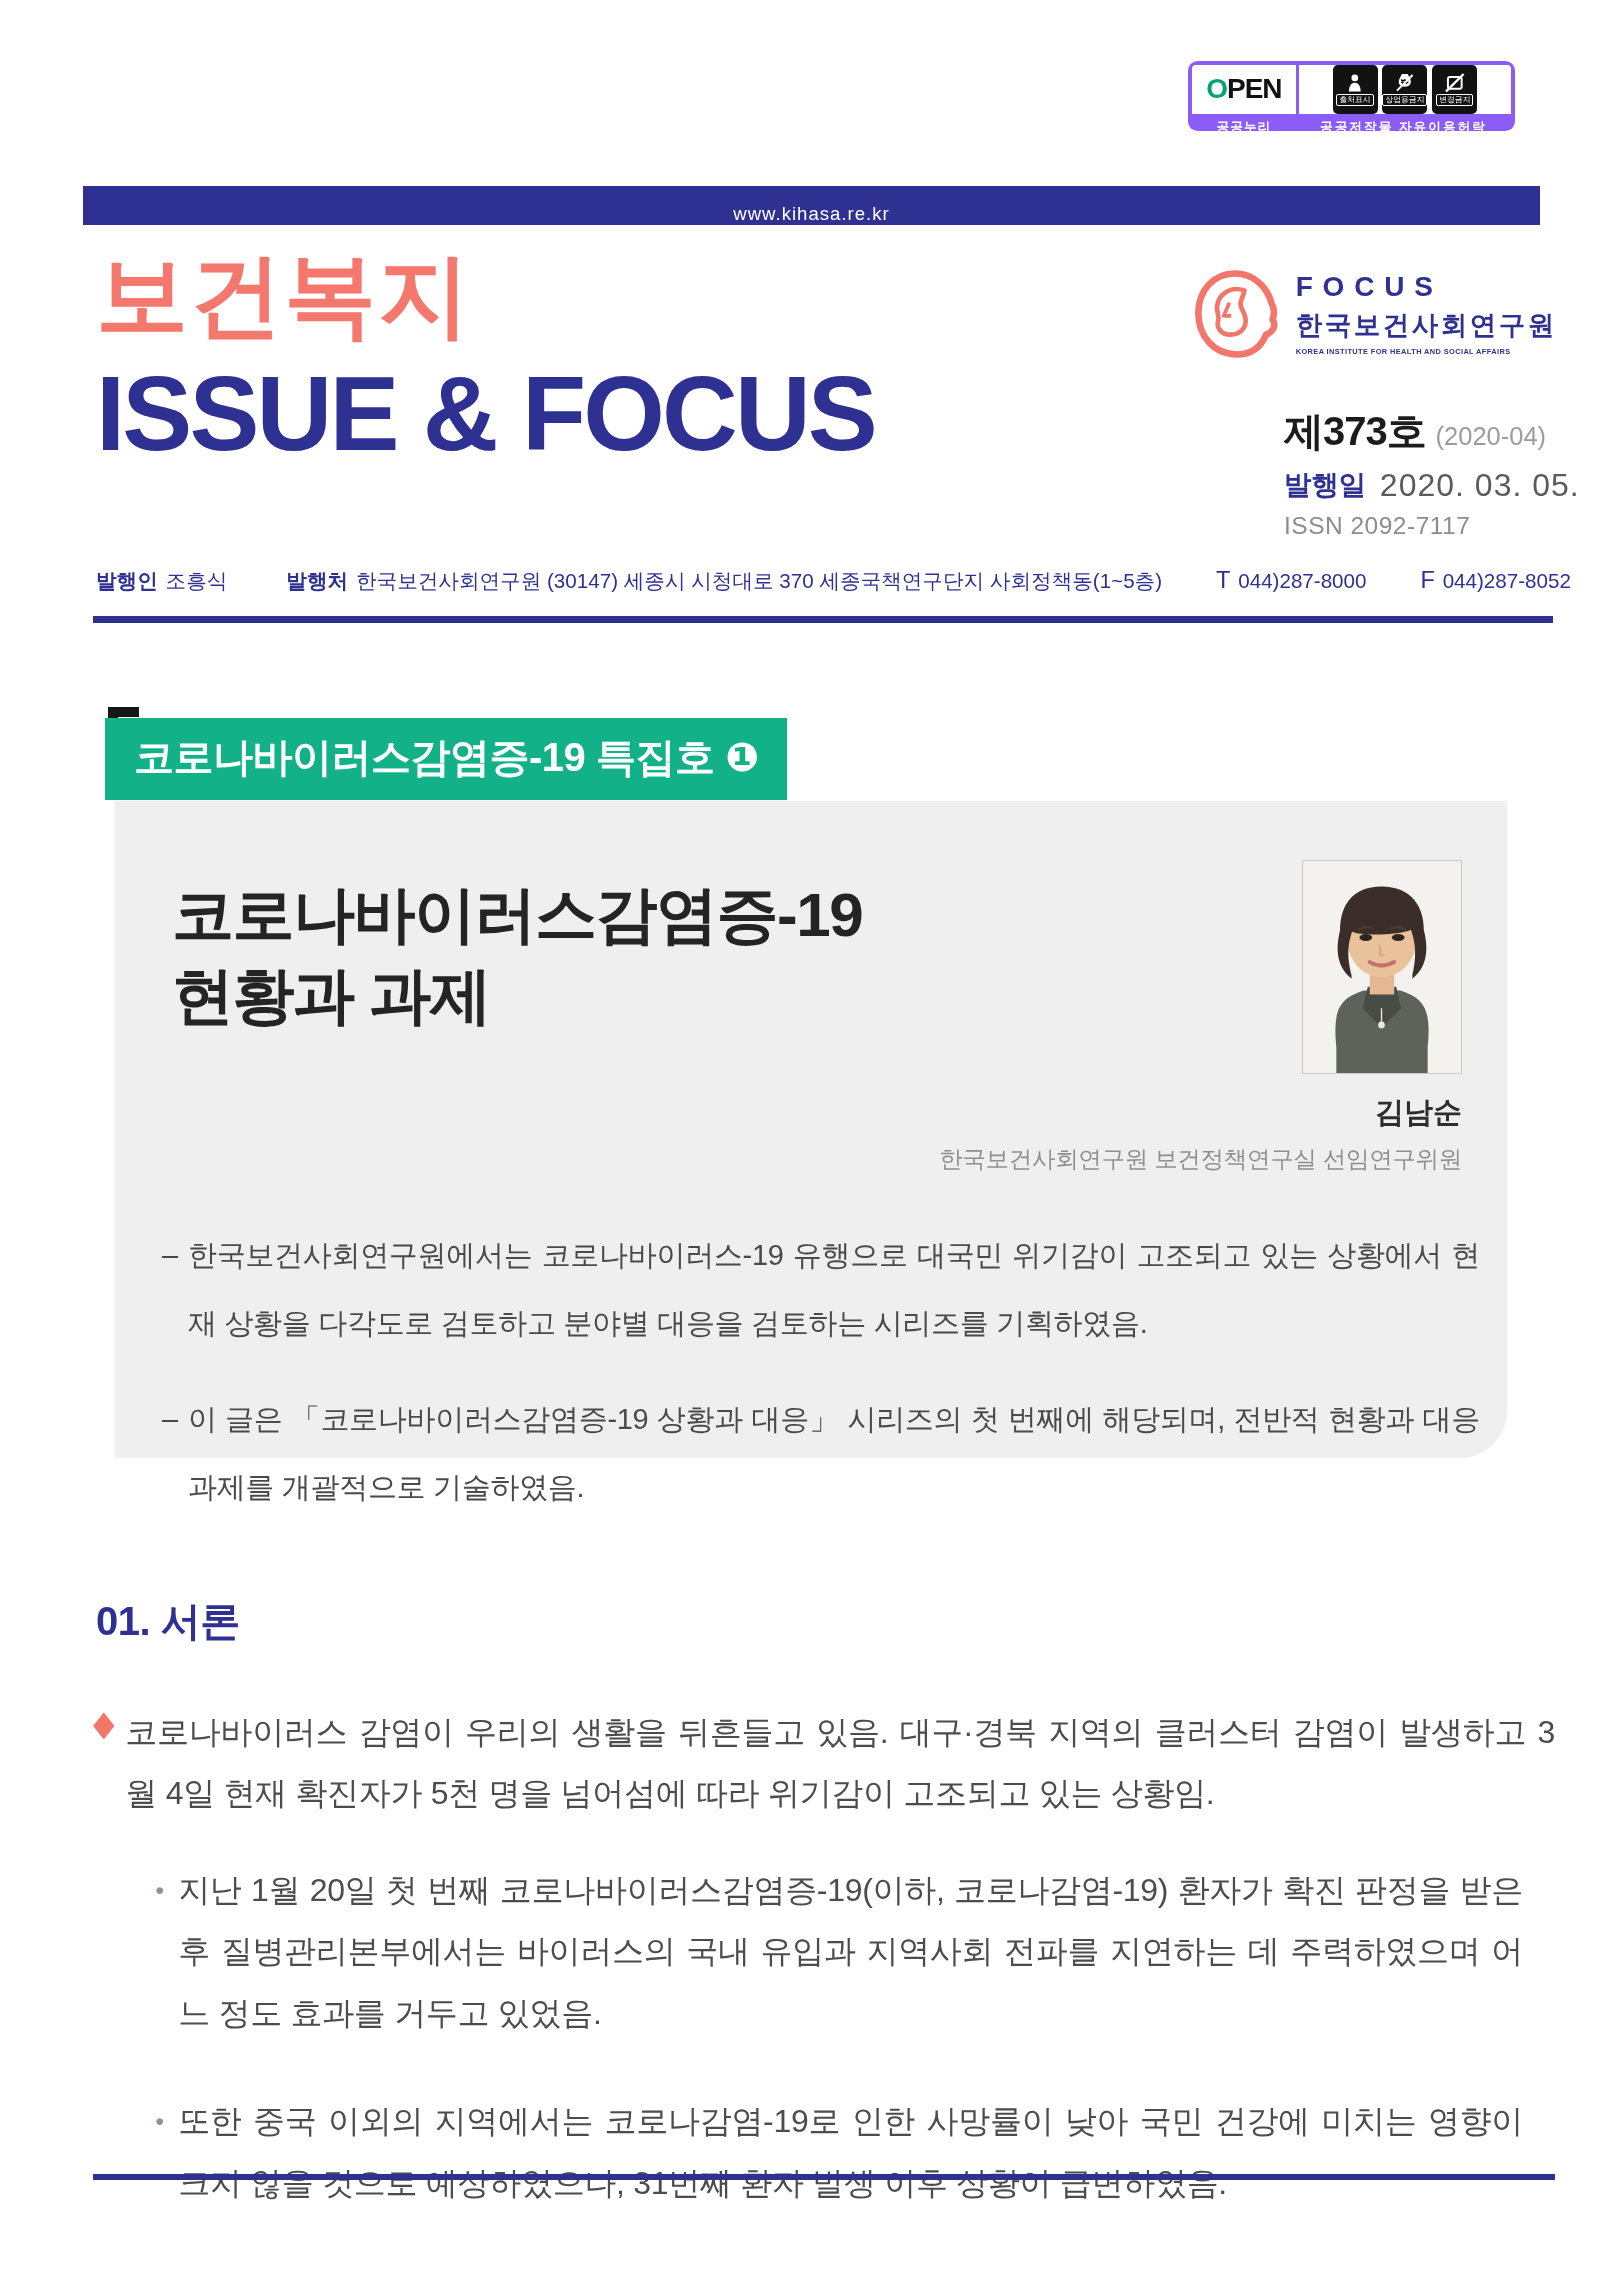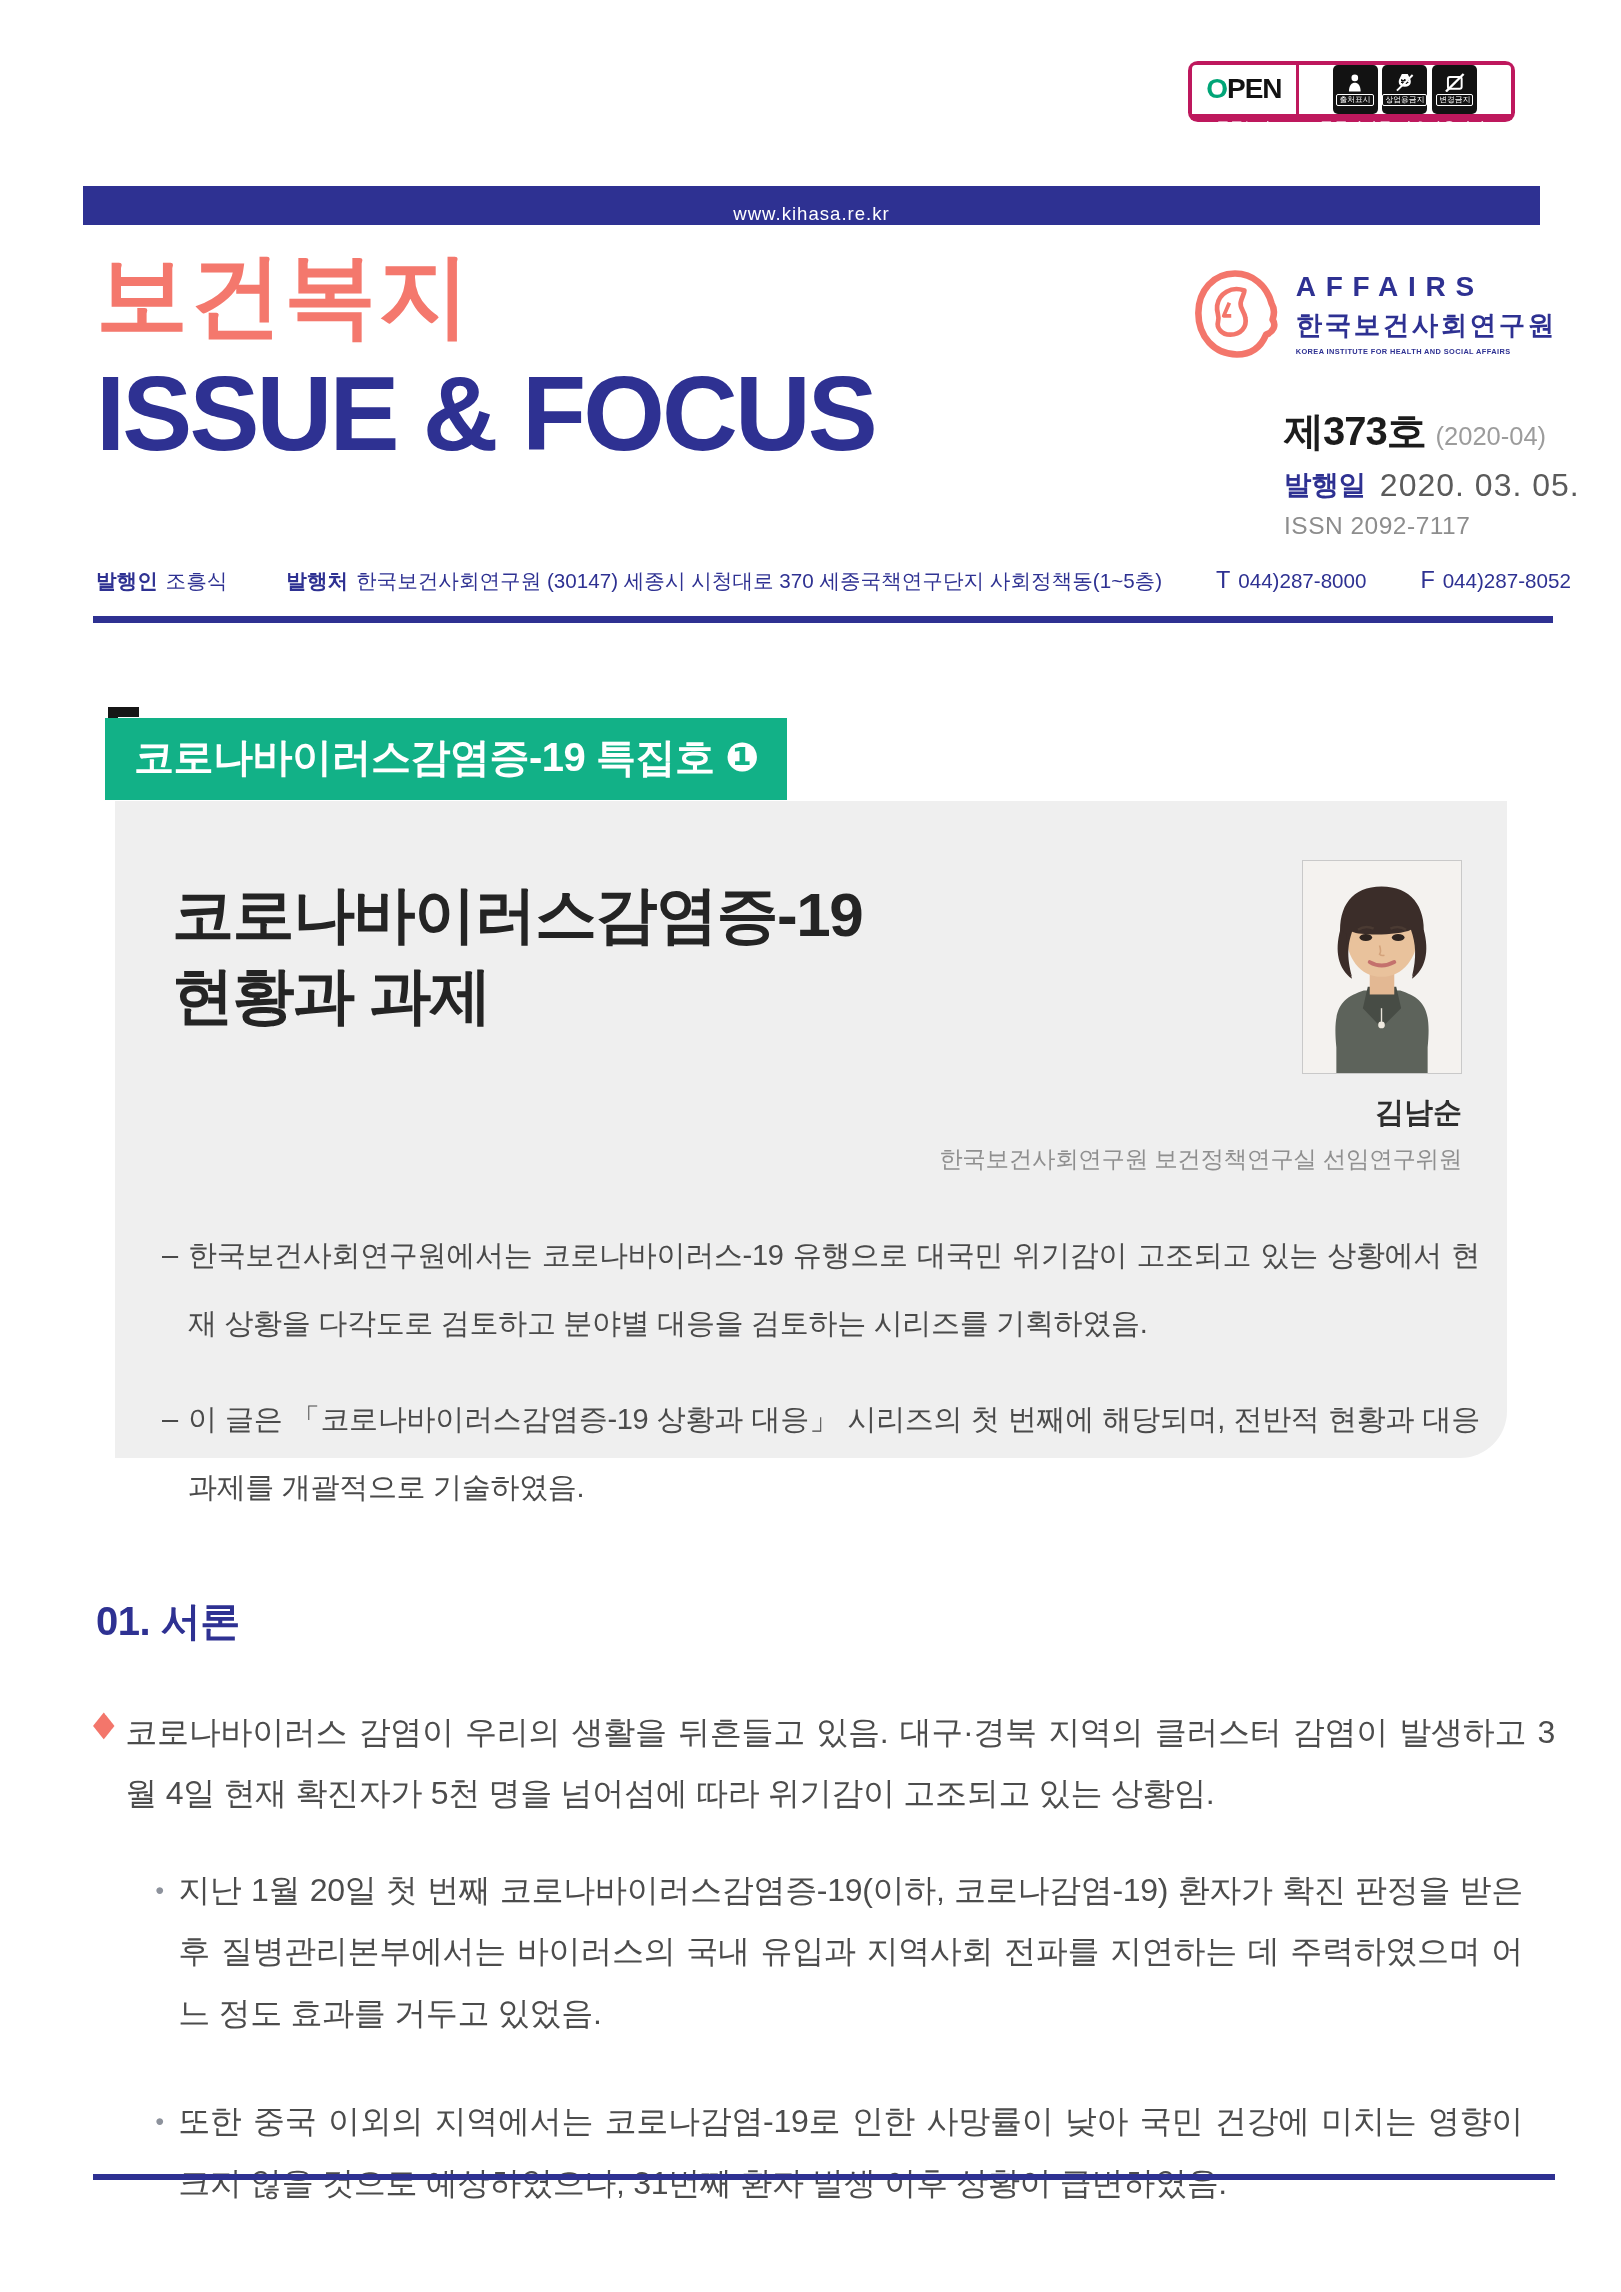--- a/index.html
+++ b/index.html
@@ -1,22 +1,22 @@
 <!DOCTYPE html>
 <html><head>
 <meta charset="utf-8">
 <style>
   * { margin:0; padding:0; box-sizing:border-box; }
   html,body { background:#ffffff; }
   body { font-family:"Liberation Sans","DejaVu Sans",sans-serif; }
   .page { position:relative; width:1621px; height:2293px; background:#ffffff; overflow:hidden; }
 
   
-  .open-badge { position:absolute; top:61px; left:1188px; width:327px; height:61px;
-    background:#be185d; border-radius:9.8px; padding:3.9px; display:grid;
+  .open-badge { position:absolute; top:61px; left:1188px; width:327px; height:70px;
+    background:#8b5cf6; border-radius:9.8px; padding:3.9px; display:grid;
     grid-template-columns:104px 1fr; grid-template-rows:1fr 20.6px; gap:2.9px; }
   .open-left { background:#ffffff; border-radius:3.9px 0 0 0; display:flex; align-items:center; justify-content:center; }
   .open-word { font-size:28px; font-weight:900; color:#121212; letter-spacing:-1px; }
   .open-word .o { color:#00A577; }
   .open-right { background:#ffffff; border-radius:0 3.9px 0 0; display:flex; align-items:center; justify-content:center; gap:4.9px; }
   .lic-icon { width:45px; height:49px; background:#121212; border-radius:4.9px; display:flex; flex-direction:column; align-items:center; justify-content:center; gap:2px; }
   .lic-icon svg { display:block; }
   .lic-label { font-size:7.8px; color:#ffffff; border:1px solid #ffffff; border-radius:2px; padding:0 2px; line-height:9.8px; white-space:nowrap; }
   .open-strip { grid-column:1 / span 2; display:flex; align-items:center; color:#fff; font-weight:700; }
   .open-strip .s1 { width:104px; text-align:center; font-size:12.7px; letter-spacing:1px; }
@@ -142,21 +142,21 @@
     <div class="mast-en">ISSUE &amp; FOCUS</div>
   </div>
 
   <div class="logo">
     <svg width="94" height="94" viewBox="0 0 100 100">
       <path d="M50 7 C27 7 11 25 11 49 C11 74 28 93 52 93 C68 93 78 84 83 72 C91 69 94 62 90 56 C92 50 92 44 89 39 C84 20 69 7 50 7 Z" fill="none" stroke="#F3766B" stroke-width="7" stroke-linejoin="round"></path>
       <path d="M60 25 C46 20 33 28 31 41 C30 49 34 52 32 58 C30 65 36 72 45 72 C56 72 63 64 61 54 C60 47 55 44 56 38 C57 32 60 29 60 25 Z" fill="none" stroke="#F3766B" stroke-width="5" stroke-linejoin="round"></path>
       <path d="M44 38 L38 52 L46 52" fill="none" stroke="#F3766B" stroke-width="4" stroke-linejoin="round"></path>
     </svg>
     <div class="logo-text">
-      <div class="logo-en">AFFAIRS</div>
+      <div class="logo-en">FOCUS</div>
       <div class="logo-kr">한국보건사회연구원</div>
       <div class="logo-sub">KOREA INSTITUTE FOR HEALTH AND SOCIAL AFFAIRS</div>
     </div>
   </div>
 
   <div class="issue">
     <div class="issue-line1">
       <span class="issue-no">제373호</span>
       <span class="issue-paren">(2020-04)</span>
     </div>

